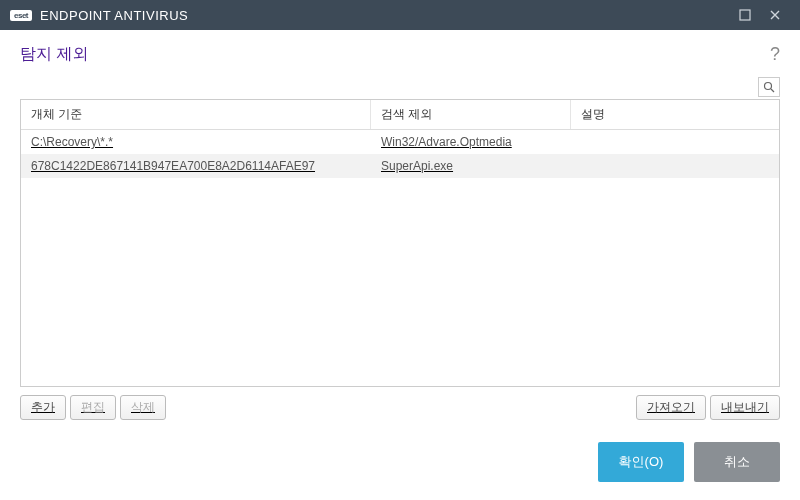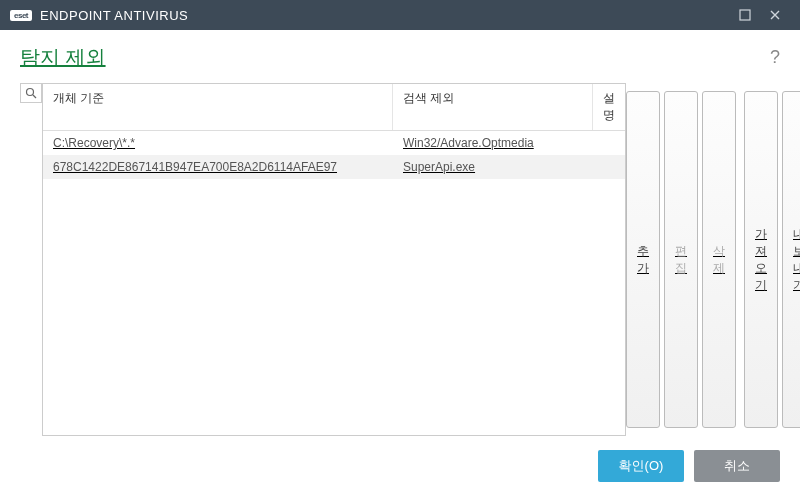--- a/index.html
+++ b/index.html
@@ -3,43 +3,43 @@
 <meta charset="utf-8">
 <style>
   * { margin: 0; padding: 0; box-sizing: border-box; font-family: "Segoe UI", "Malgun Gothic", sans-serif; }
   body { background: #fff; width: 800px; height: 500px; overflow: hidden; display: flex; flex-direction: column; }
   .titlebar { background: #3d4a57; color: #fff; height: 30px; display: flex; align-items: center; padding: 10px 10px; }
   .titlebar-logo { display: flex; align-items: center; gap: 8px; flex: 1; }
   .logo-badge { background: #fff; color: #3d4a57; font-size: 8px; font-weight: bold; padding: 1px 4px; border-radius: 2px; letter-spacing: -0.5px; }
   .titlebar-text { font-size: 13px; letter-spacing: 0.5px; font-weight: 300; }
   .titlebar-btn { width: 30px; height: 30px; display: flex; align-items: center; justify-content: center; cursor: pointer; color: #cfd5db; }
   .header { display: flex; align-items: center; padding: 14px 20px 12px 20px; }
-  .page-title { font-size: 20px; color: #15803d; font-weight: 400; flex: 1; text-decoration: underline; }
+  .page-title { font-size: 16px; color: #4c1d95; font-weight: 400; flex: 1; }
   .help { color: #888; font-size: 18px; cursor: pointer; }
-  .content { padding: 0 20px; flex: 1; display: flex; }
+  .content { padding: 0 20px; flex: 1; display: flex; flex-direction: column; }
   .search-row { display: flex; justify-content: flex-end; margin-bottom: 2px; }
   .search-btn { width: 22px; height: 20px; border: 1px solid #ccc; background: #fff; display: flex; align-items: center; justify-content: center; cursor: pointer; }
   .table-wrap { border: 1px solid #ccc; flex: 1; display: flex; flex-direction: column; background: #fff; }
   .thead { display: flex; border-bottom: 1px solid #ddd; background: #fff; }
   .th { padding: 6px 10px; font-size: 12px; color: #333; border-right: 1px solid #e5e5e5; }
   .th:last-child { border-right: none; }
   .col1 { width: 350px; }
   .col2 { width: 200px; }
   .col3 { flex: 1; }
   .tbody { flex: 1; text-decoration: underline; }
   .tr { display: flex; font-size: 12px; color: #555; }
   .tr.alt { background: #f2f2f2; }
   .td { padding: 5px 10px; white-space: nowrap; overflow: hidden; text-overflow: ellipsis; }
   .italic { font-style: italic; }
   .action-row { display: flex; padding: 8px 0; gap: 4px; text-decoration: underline; }
   .spacer { flex: 1; }
   .btn { border: 1px solid #bbb; background: linear-gradient(#fdfdfd,#f0f0f0); padding: 3px 10px; font-size: 12px; color: #444; border-radius: 3px; cursor: pointer; }
   .btn.disabled { color: #aaa; cursor: default; }
   .footer { display: flex; justify-content: flex-end; gap: 10px; padding: 14px 20px 18px 20px; }
-  .fbtn { min-width: 86px; height: 32px; border: none; border-radius: 2px; font-size: 13px; cursor: pointer; }
+  .fbtn { min-width: 86px; height: 40px; border: none; border-radius: 2px; font-size: 13px; cursor: pointer; }
   .fbtn.primary { background: #33a9d8; color: #fff; }
   .fbtn.secondary { background: #8a8f94; color: #fff; }
   svg { display: block; }
 </style>
 </head>
 <body>
 
 <div class="titlebar">
   <div class="titlebar-logo">
     <span class="logo-badge"><span>eset</span></span>

